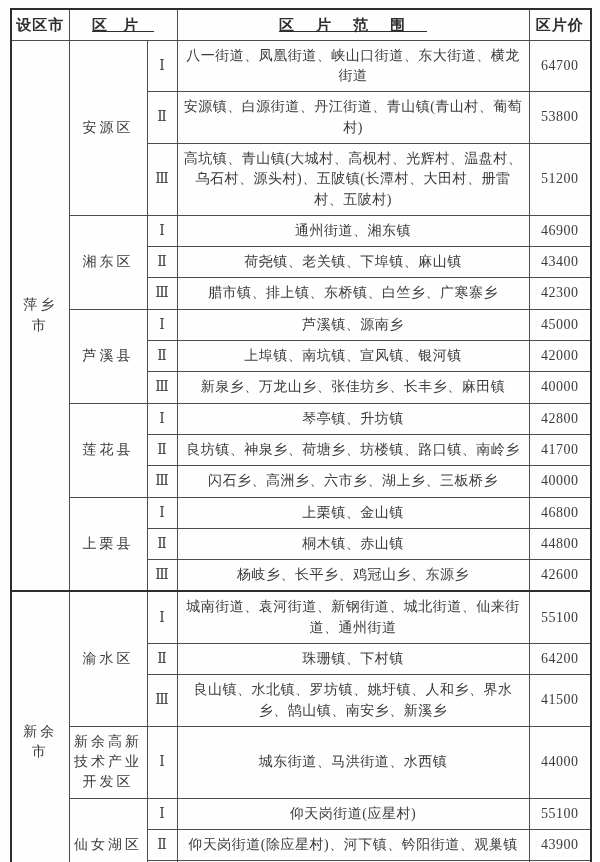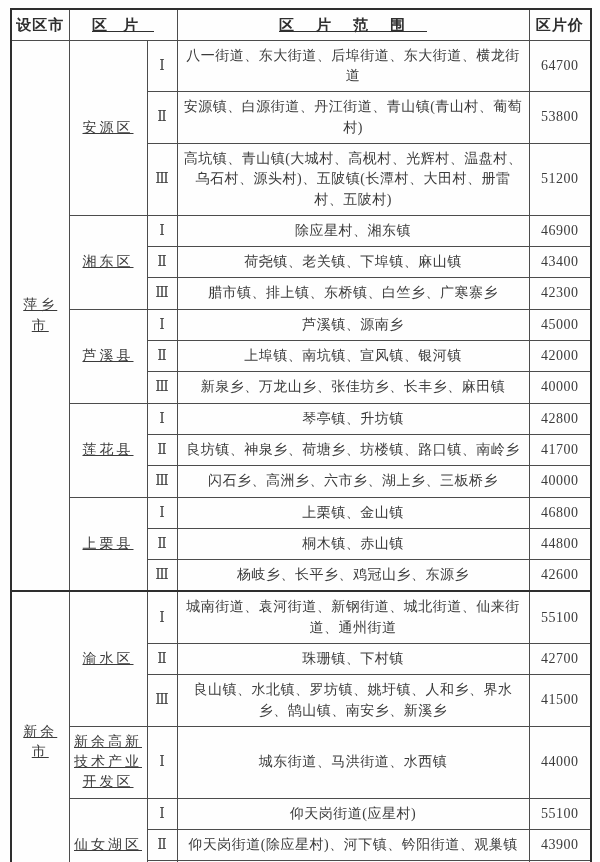--- a/index.html
+++ b/index.html
@@ -53,21 +53,20 @@
     height: 26px;
   }
   th.hd-zone   { letter-spacing: 16px; padding-left: 16px; text-decoration: underline; }
   th.hd-scope  { letter-spacing: 22px; padding-left: 22px; text-decoration: underline; }
   th.hd-city, th.hd-price { letter-spacing: 1px; padding-left: 1px; }
 
   td.cell-city, td.cell-district {
     letter-spacing: 3px;
     padding-left: 5px;
     font-size: 14px;
-    text-decoration: underline;
   }
   td.cell-tier {
     font-size: 15px;
     padding-left: 2px;
     padding-right: 2px;
   }
   td.cell-scope {
     text-align: left;
     padding-left: 7px;
     padding-right: 5px;
@@ -99,37 +98,37 @@
         <th class="hd-zone" colspan="2">区片</th>
         <th class="hd-scope">区片范围</th>
         <th class="hd-price">区片价</th>
       </tr>
     </thead>
     <tbody>
         <tr>
           <td class="cell-city" rowspan="15">萍乡市</td>
           <td class="cell-district" rowspan="3">安源区</td>
           <td class="cell-tier">Ⅰ</td>
-          <td class="cell-scope">八一街道、东大街道、后埠街道、东大街道、横龙街道</td>
+          <td class="cell-scope">八一街道、凤凰街道、峡山口街道、东大街道、横龙街道</td>
           <td class="cell-price">64700</td>
         </tr>
         <tr>
           <td class="cell-tier">Ⅱ</td>
           <td class="cell-scope">安源镇、白源街道、丹江街道、青山镇(青山村、葡萄村)</td>
           <td class="cell-price">53800</td>
         </tr>
         <tr>
           <td class="cell-tier">Ⅲ</td>
           <td class="cell-scope">高坑镇、青山镇(大城村、高枧村、光辉村、温盘村、乌石村、源头村)、五陂镇(长潭村、大田村、册雷村、五陂村)</td>
           <td class="cell-price">51200</td>
         </tr>
         <tr>
           <td class="cell-district" rowspan="3">湘东区</td>
           <td class="cell-tier">Ⅰ</td>
-          <td class="cell-scope">除应星村、湘东镇</td>
+          <td class="cell-scope">通州街道、湘东镇</td>
           <td class="cell-price">46900</td>
         </tr>
         <tr>
           <td class="cell-tier">Ⅱ</td>
           <td class="cell-scope">荷尧镇、老关镇、下埠镇、麻山镇</td>
           <td class="cell-price">43400</td>
         </tr>
         <tr>
           <td class="cell-tier">Ⅲ</td>
           <td class="cell-scope">腊市镇、排上镇、东桥镇、白竺乡、广寒寨乡</td>
@@ -186,21 +185,21 @@
         <tr class="city-start">
           <td class="cell-city" rowspan="7">新余市</td>
           <td class="cell-district" rowspan="3">渝水区</td>
           <td class="cell-tier">Ⅰ</td>
           <td class="cell-scope">城南街道、袁河街道、新钢街道、城北街道、仙来街道、通州街道</td>
           <td class="cell-price">55100</td>
         </tr>
         <tr>
           <td class="cell-tier">Ⅱ</td>
           <td class="cell-scope">珠珊镇、下村镇</td>
-          <td class="cell-price">42700</td>
+          <td class="cell-price">64200</td>
         </tr>
         <tr>
           <td class="cell-tier">Ⅲ</td>
           <td class="cell-scope">良山镇、水北镇、罗坊镇、姚圩镇、人和乡、界水乡、鹄山镇、南安乡、新溪乡</td>
           <td class="cell-price">41500</td>
         </tr>
         <tr>
           <td class="cell-district" rowspan="1">新余高新技术产业开发区</td>
           <td class="cell-tier">Ⅰ</td>
           <td class="cell-scope">城东街道、马洪街道、水西镇</td>

